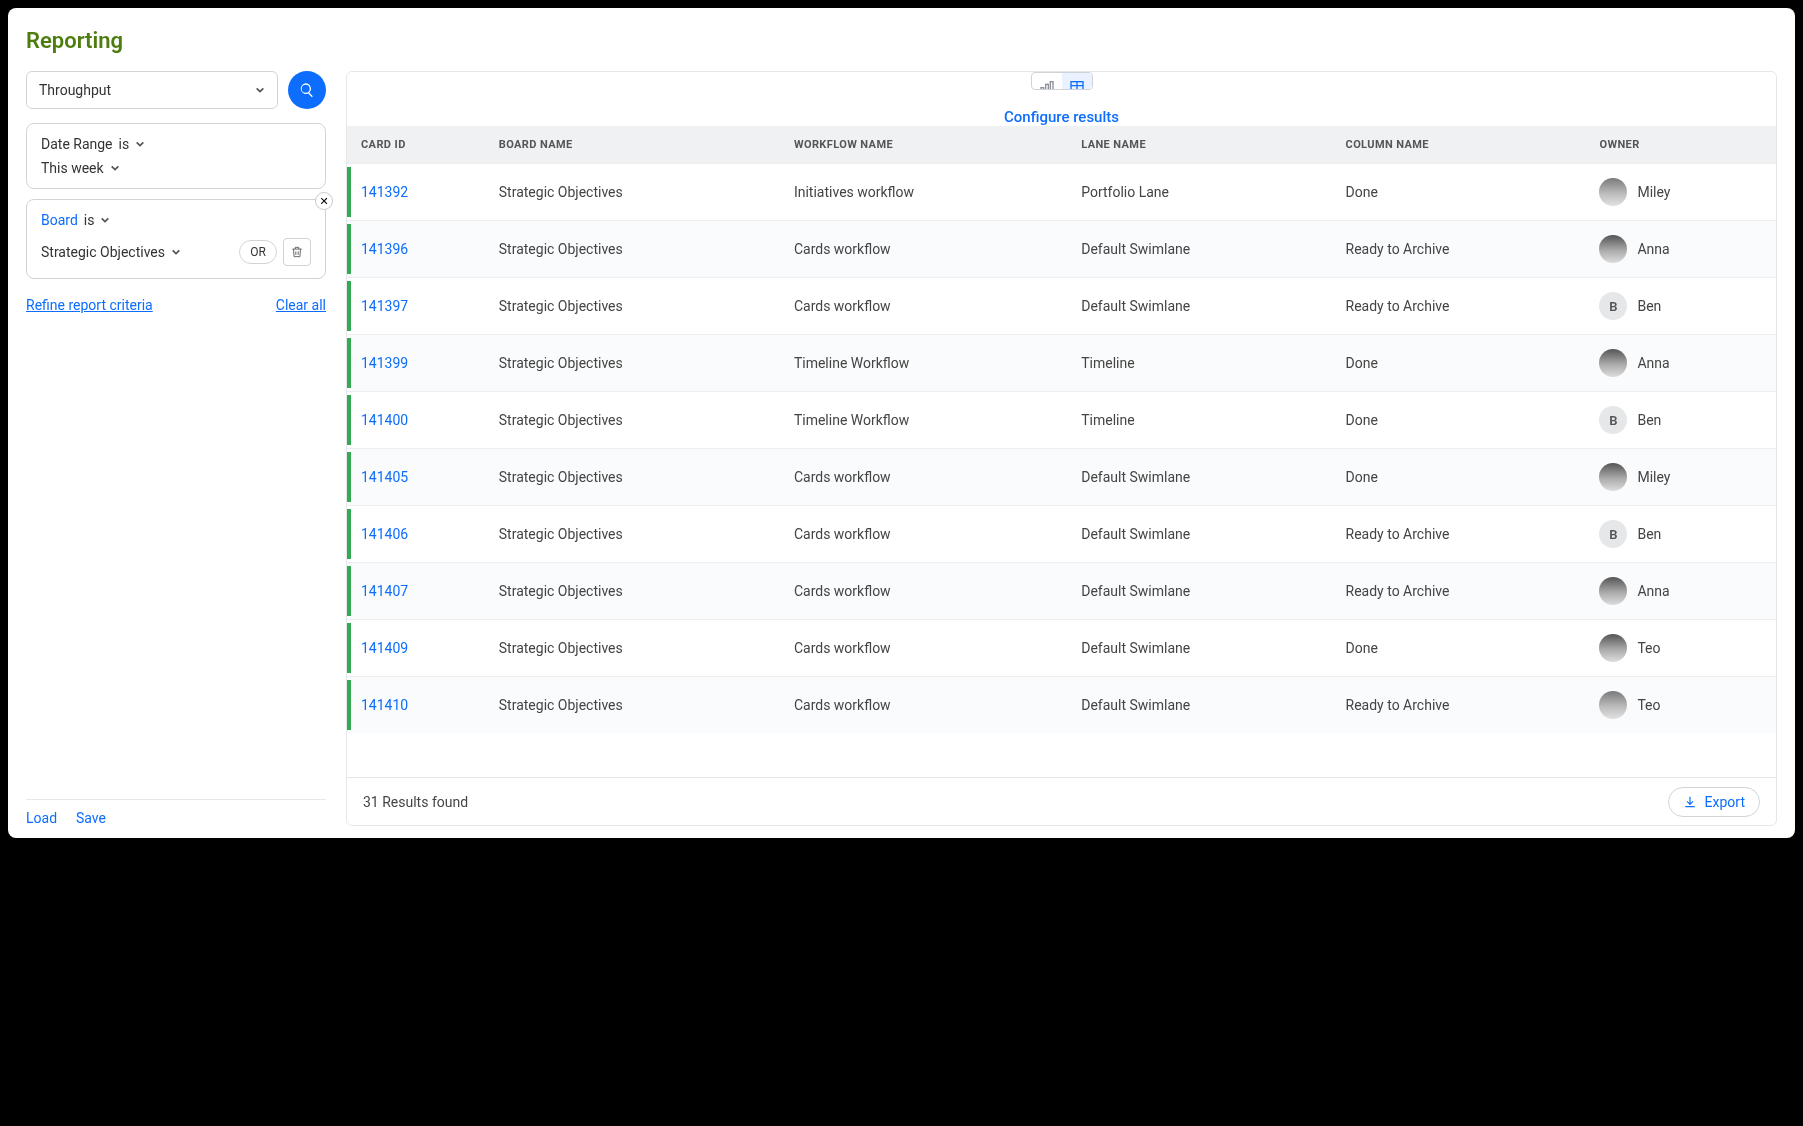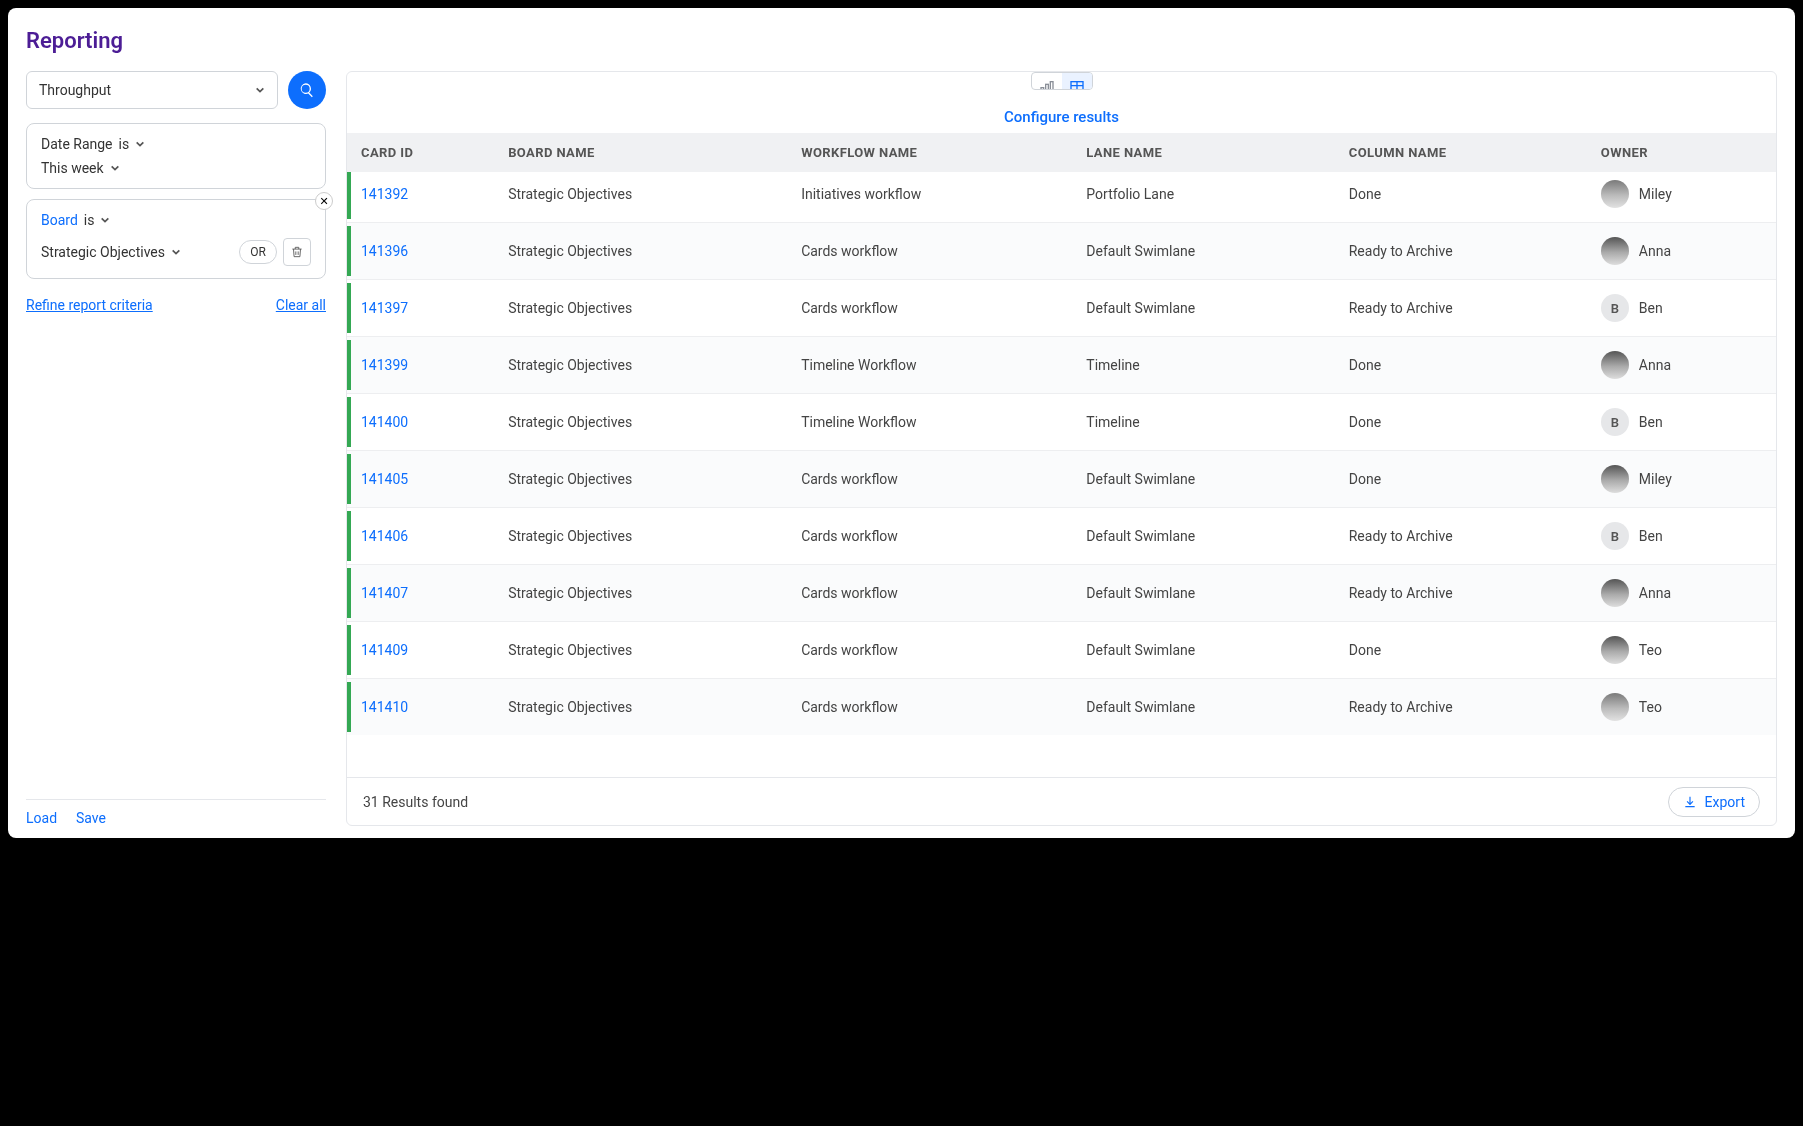--- a/index.html
+++ b/index.html
@@ -14,21 +14,21 @@
     width: 100%;
     height: 830px;
     padding: 20px 18px 12px 18px;
     display: flex;
     flex-direction: column;
     overflow: hidden;
   }
   .page-title {
     font-size: 22px;
     font-weight: 600;
-    color: #4c1d95;
+    color: #4d7c0f;
     margin-bottom: 18px;
   }
   .layout {
     display: flex;
     gap: 20px;
     flex: 1;
     min-height: 0;
   }
   
   .sidebar {
@@ -187,28 +187,28 @@
     position:relative;
   }
   table {
     width:100%;
     border-collapse: collapse;
     font-size:14px;
   }
   thead th {
     background:#f0f1f3;
     text-align:left;
-    font-size:13px;
+    font-size:11px;
     font-weight:700;
     letter-spacing:0.4px;
     color:#555;
     padding: 12px 10px;
     text-transform: uppercase;
     position:sticky;
-    top:7px;
+    top:0;
   }
   tbody tr {
     border-top:1px solid #edeef0;
   }
   tbody tr:nth-child(even){ background:#fafbfc; }
   tbody td {
     padding: 14px 10px;
     color:#444;
     vertical-align: middle;
   }

